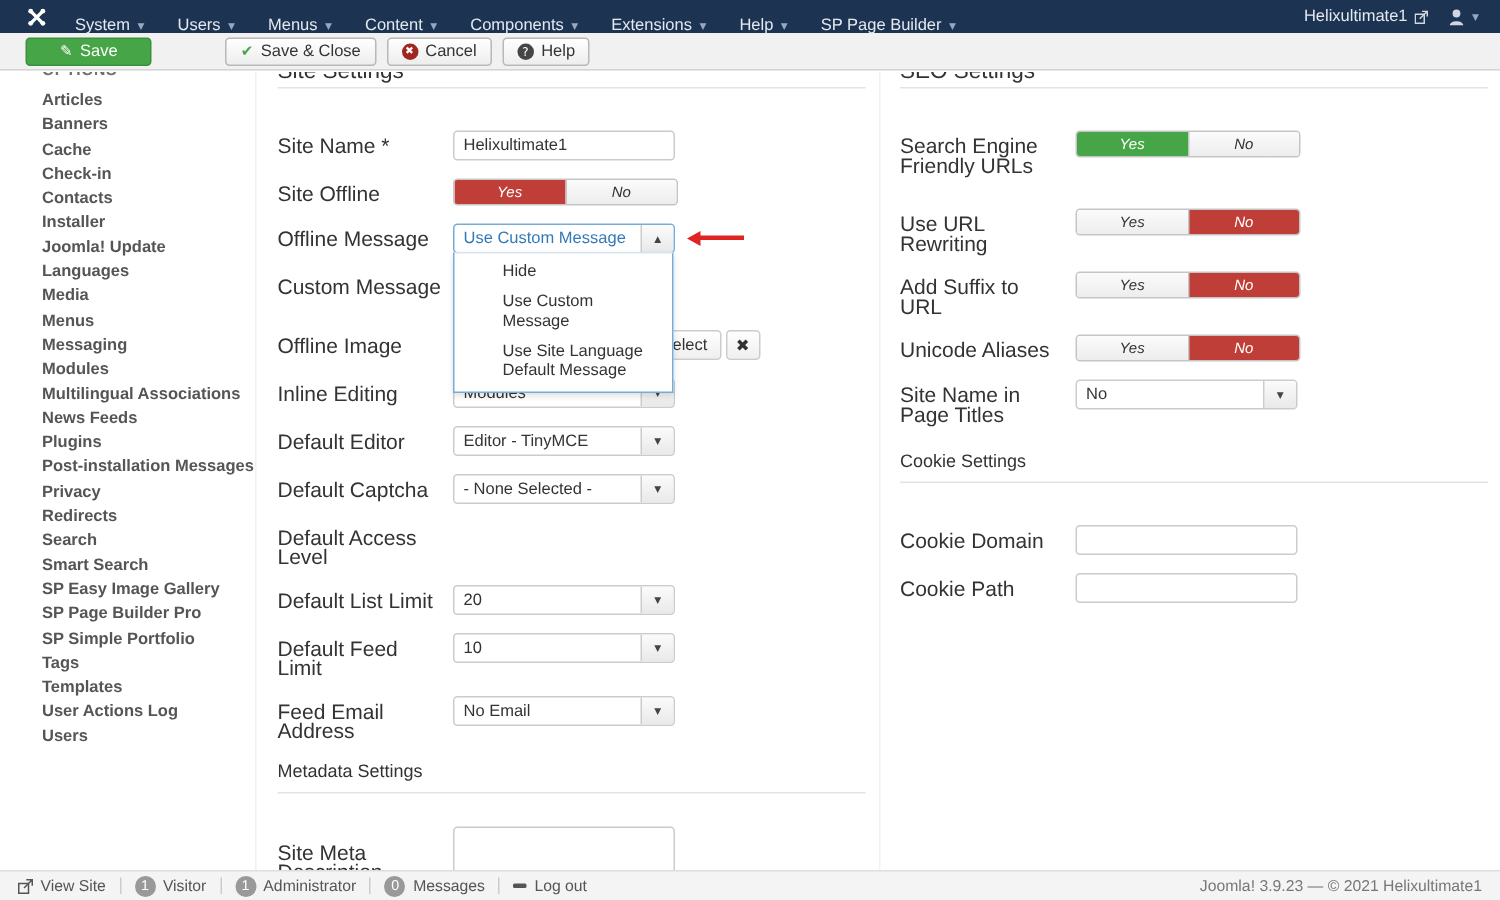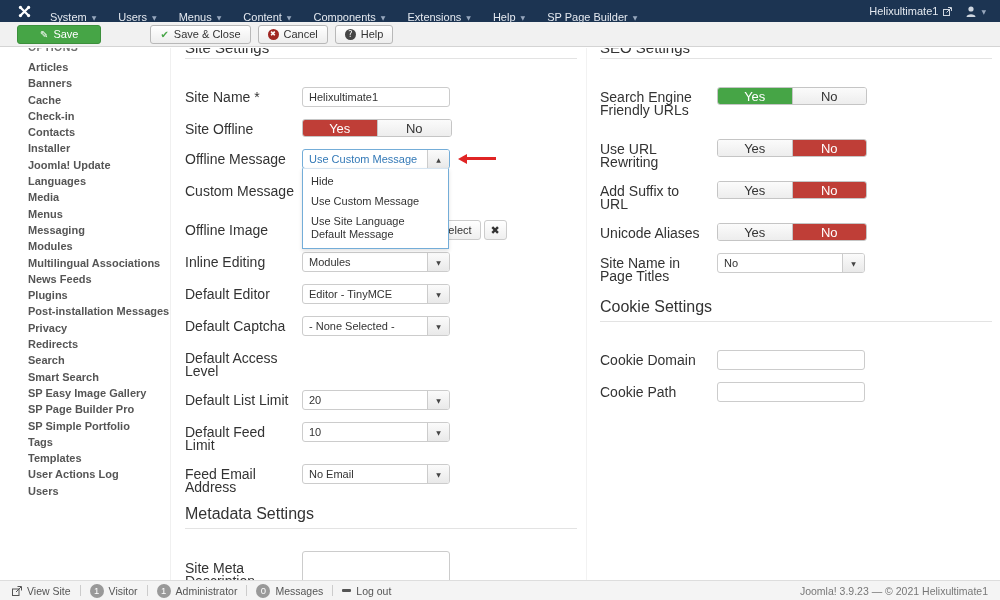--- a/index.html
+++ b/index.html
@@ -41,54 +41,54 @@
   .sb-heading { margin-top:-7px; margin-bottom:6px; color:#707070; font-size:10.5px; letter-spacing:.4px; }
   .sidebar ul { list-style:none; }
   .sidebar li { line-height:16.3px; cursor:pointer; white-space:nowrap; }
 
   .mid-col { position:absolute; left:185px; top:0; width:392px; }
   .right-col { position:absolute; left:600px; top:0; width:392px; }
   .col-divider { position:absolute; left:586px; top:0; bottom:0; width:1px; background:#f2f2f2; }
 
   .clip-heading { height:10px; overflow:hidden; }
   .clip-heading .h { font-size:15px; line-height:18px; margin-top:-9px; color:#333; font-weight:400; }
-  .section-heading { font-size:16px; color:#333; font-weight:400; line-height:16px; }
+  .section-heading { font-size:12px; color:#333; font-weight:400; line-height:16px; }
   .rule { border:0; border-top:1px solid #e3e3e3; margin:0; }
 
   .frow { display:flex; margin-bottom:12px; }
   .flabel { width:117px; font-size:14px; color:#333; padding-top:4px; line-height:13px; padding-right:8px; }
   .fctrl { position:relative; width:148px; }
   .fctrl.wide { width:210px; display:flex; align-items:center; gap:3px; }
   .first-row { margin-top:28px; }
 
   .tinput { width:148px; height:20px; border:1px solid #ccc; border-radius:3px; font-size:11px;
     padding:0 6px; color:#333; font-family:"Liberation Sans",sans-serif; background:#fff; }
 
   
   .tgl { display:flex; width:150px; height:18px; border-radius:3px; overflow:hidden; border:1px solid #c5c5c5; }
-  .tseg { flex:1; font-size:13px; display:flex; align-items:center; justify-content:center;
-    background:linear-gradient(#fbfbfb,#ededed); color:#333; cursor:pointer; }
+  .tseg { flex:1; font-size:10px; display:flex; align-items:center; justify-content:center;
+    background:linear-gradient(#fbfbfb,#ededed); color:#333; cursor:pointer;font-style:italic; }
   .tseg + .tseg { border-left:1px solid #c5c5c5; }
   .tseg.on-red { background:#bf3e37; color:#fff; }
   .tseg.on-green { background:#46a546; color:#fff; }
 
   
   .sel { display:flex; width:148px; height:20px; border:1px solid #ccc; border-radius:3px;
     background:#fff; cursor:pointer; overflow:hidden; }
   .sval { flex:1; font-size:11px; color:#333; padding:3px 6px; white-space:nowrap; overflow:hidden; }
   .scaret { width:22px; border-left:1px solid #ccc; background:linear-gradient(#fbfbfb,#e9e9e9);
     display:flex; align-items:center; justify-content:center; }
   .scaret .car { font-family:"DejaVu Sans",sans-serif; font-size:6px; color:#444; }
   .sel.open { border-color:#74add8; }
   .sel.open .sval { color:#3379b7; }
 
   .dropdown-panel { position:absolute; left:0; top:19px; width:147px; background:#fff;
     border:1px solid #74add8; border-top:1px solid #d5e4f1; z-index:30;
     box-shadow:0 2px 4px rgba(0,0,0,.12); padding:2px 0 4px; }
-  .dd-option { font-size:11px; color:#333; padding:4px 8px 3px; line-height:13px; cursor:pointer; }
+  .dd-option { font-size:11px; color:#333; padding:4px 8px 3px; line-height:13px; cursor:pointer;margin-left:24px; }
 
   
   .annot { position:absolute; left:156px; top:5px; width:40px; height:10px; z-index:40; }
   .a-line { position:absolute; left:7px; right:2px; top:3px; height:3px; background:#e02424; }
   .a-head { position:absolute; left:0; top:-0.5px; width:0; height:0;
     border-top:5px solid transparent; border-bottom:5px solid transparent; border-right:9px solid #e02424; }
 
   
   .eye { display:inline-flex; margin-right:2px; }
   .oi-input { width:108px; background:#fefefe; }

